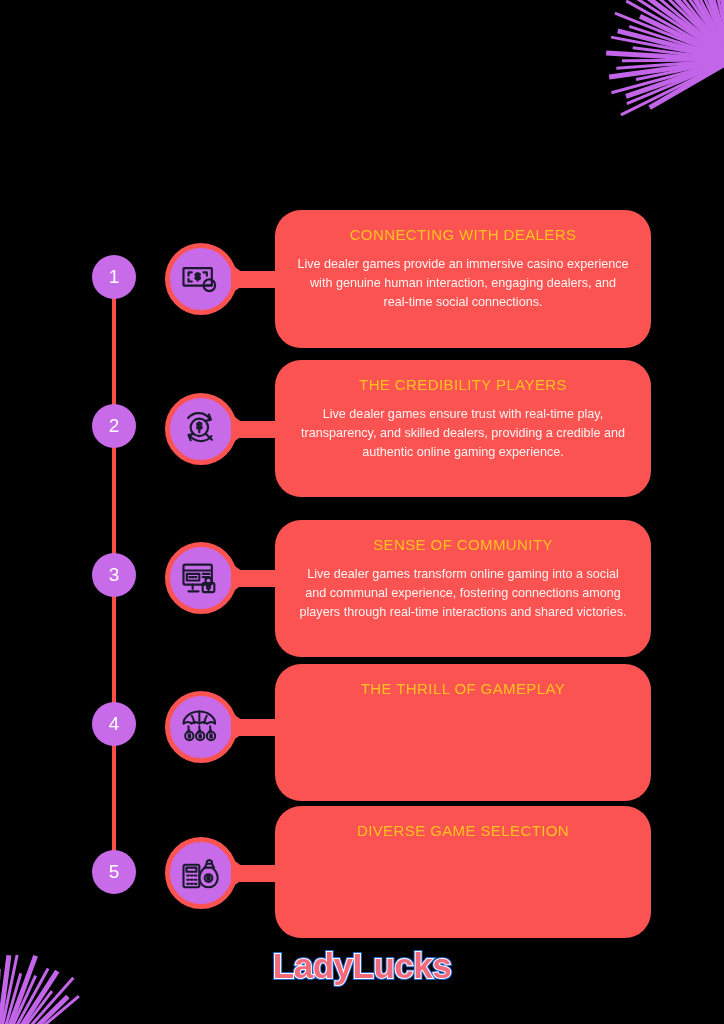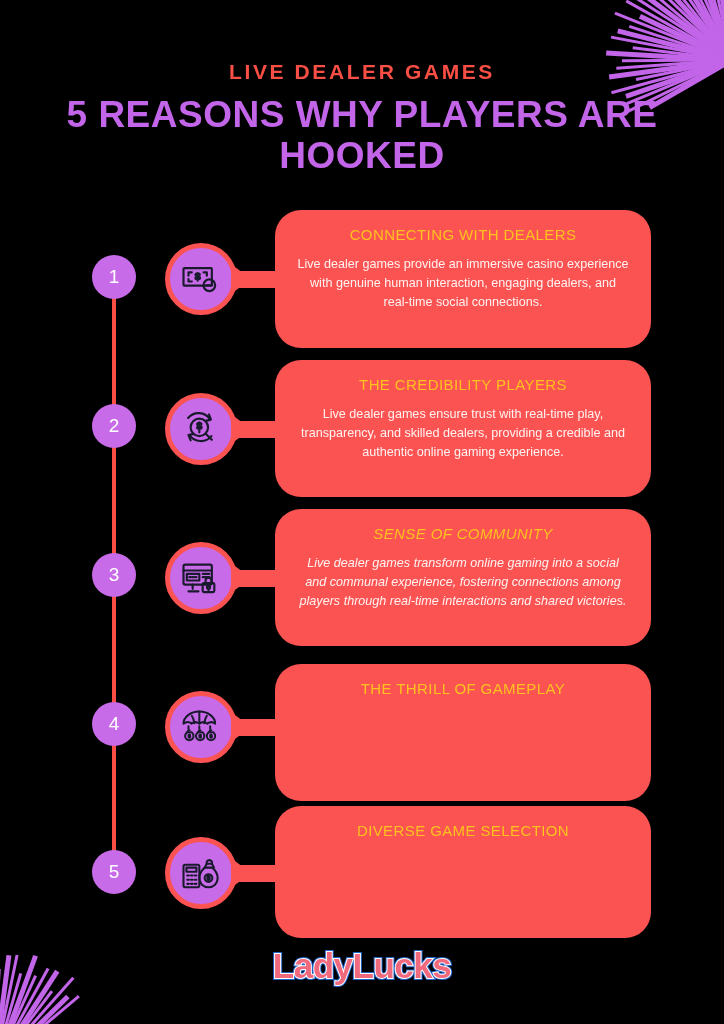--- a/index.html
+++ b/index.html
@@ -190,24 +190,20 @@
       <span style="width: 120px; height: 4.6px; transform: rotate(290.19deg);"></span>
       <span style="width: 100.6px; height: 3.4px; transform: rotate(294.45deg);"></span>
       <span style="width: 112.7px; height: 3.4px; transform: rotate(298.71deg);"></span>
       <span style="width: 115.7px; height: 4.6px; transform: rotate(302.97deg);"></span>
       <span style="width: 95.7px; height: 3.4px; transform: rotate(307.23deg);"></span>
       <span style="width: 119.8px; height: 3.4px; transform: rotate(311.48deg);"></span>
       <span style="width: 102.7px; height: 4.6px; transform: rotate(315.74deg);"></span>
       <span style="width: 111.1px; height: 3.4px; transform: rotate(320deg);"></span>
     </div>
 
-  <div class="header">
-    <div class="eyebrow">LIVE DEALER GAMES</div>
-    <div class="maintitle">5 REASONS WHY PLAYERS ARE HOOKED</div>
-  </div>
 
   <div class="timeline-line"></div>
 
   <div id="rows">
       <div class="row" style="top: 0px;">
         <div class="badge" style="left: 92px; top: 255px;">1</div>
         <div class="bubble-wrap" style="left: 0px; top: 243px;">
           <div class="neck" style="top: 28px;"></div>
           <div class="bubble">
             <svg viewBox="0 0 48 40" fill="none" stroke="#1a1a2e" stroke-width="2.6" stroke-linecap="round" stroke-linejoin="round">
@@ -257,21 +253,21 @@
               <path d="M10 19h1.5M13.5 19H15M17 19h1.5"></path>
               <path d="M26 15h8M26 19h8"></path>
               <path d="M14 28v5M9 36h12"></path>
               <rect x="26" y="26" width="14" height="11" rx="1.6"></rect>
               <path d="M29.5 26v-3a3.5 3.5 0 0 1 7 0v3"></path>
               <circle cx="33" cy="31" r="1.8"></circle>
               <path d="M33 32.8v1.8"></path>
             </svg>
           </div>
         </div>
-        <div class="card" style="top: 509px; min-height: 137px; font-style: italic;">
+        <div class="card" style="top: 520px; min-height: 137px;">
           <div class="card-title">SENSE OF COMMUNITY</div>
           <div class="card-body">Live dealer games transform online gaming into a social and communal experience, fostering connections among players through real-time interactions and shared victories.</div>
         </div>
       </div>
       <div class="row" style="top: 0px;">
         <div class="badge" style="left: 92px; top: 702px;">4</div>
         <div class="bubble-wrap" style="left: 0px; top: 691px;">
           <div class="neck" style="top: 28px;"></div>
           <div class="bubble">
             <svg viewBox="0 0 48 44" fill="none" stroke="#1a1a2e" stroke-width="2.4" stroke-linecap="round" stroke-linejoin="round">

